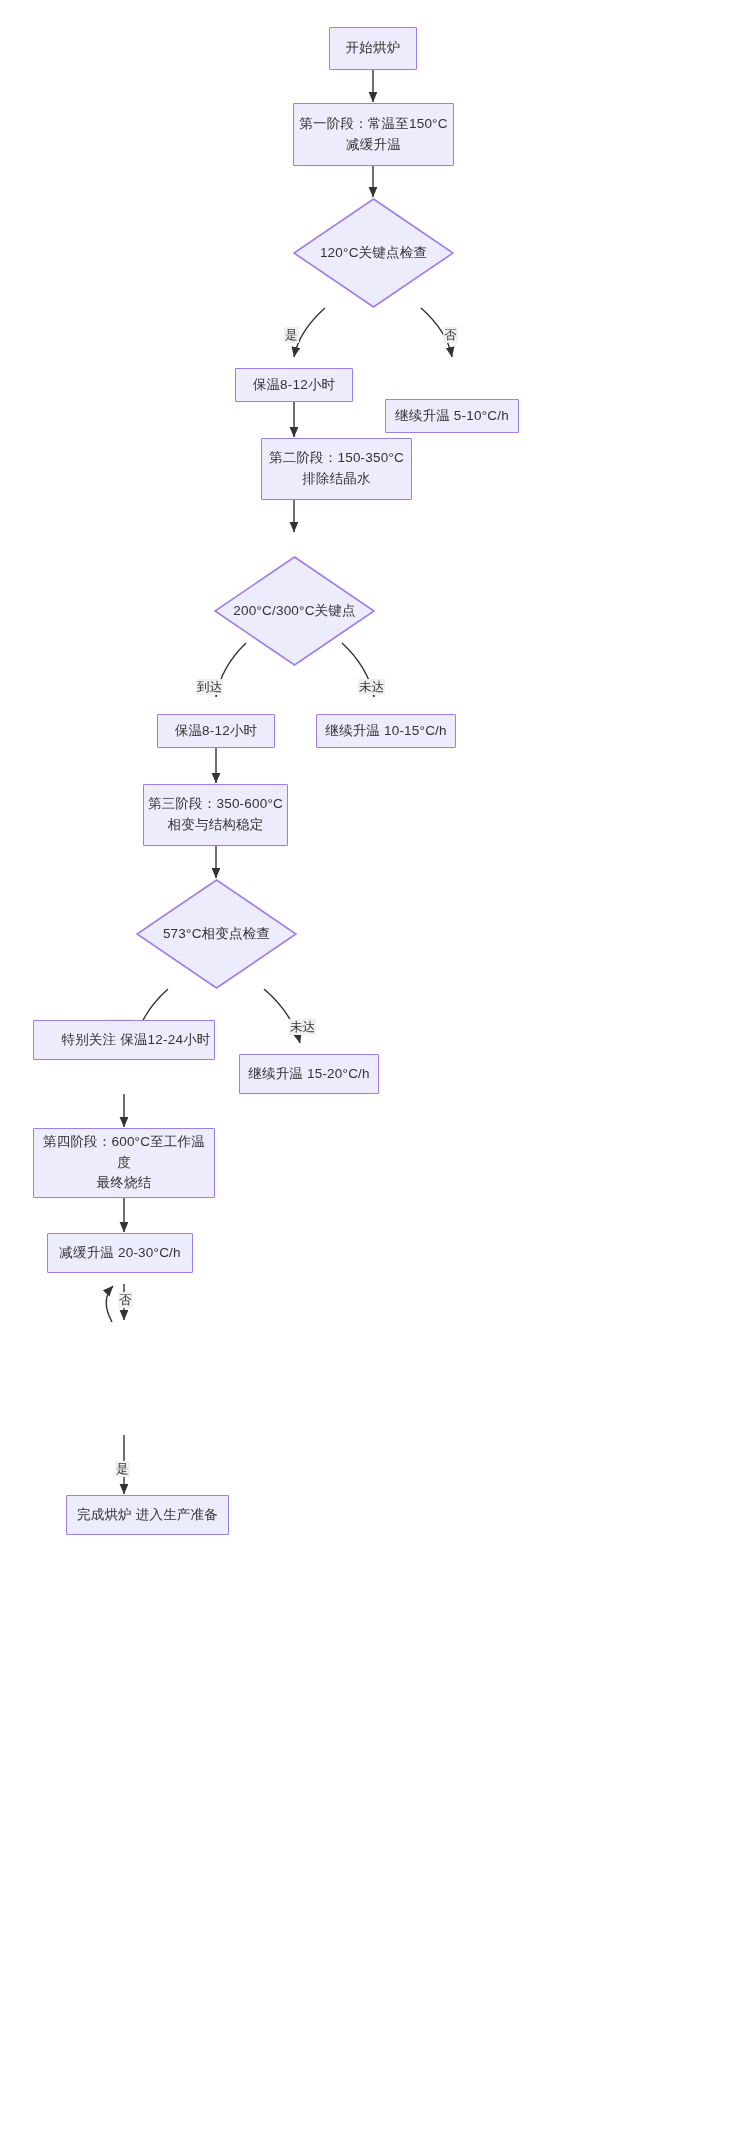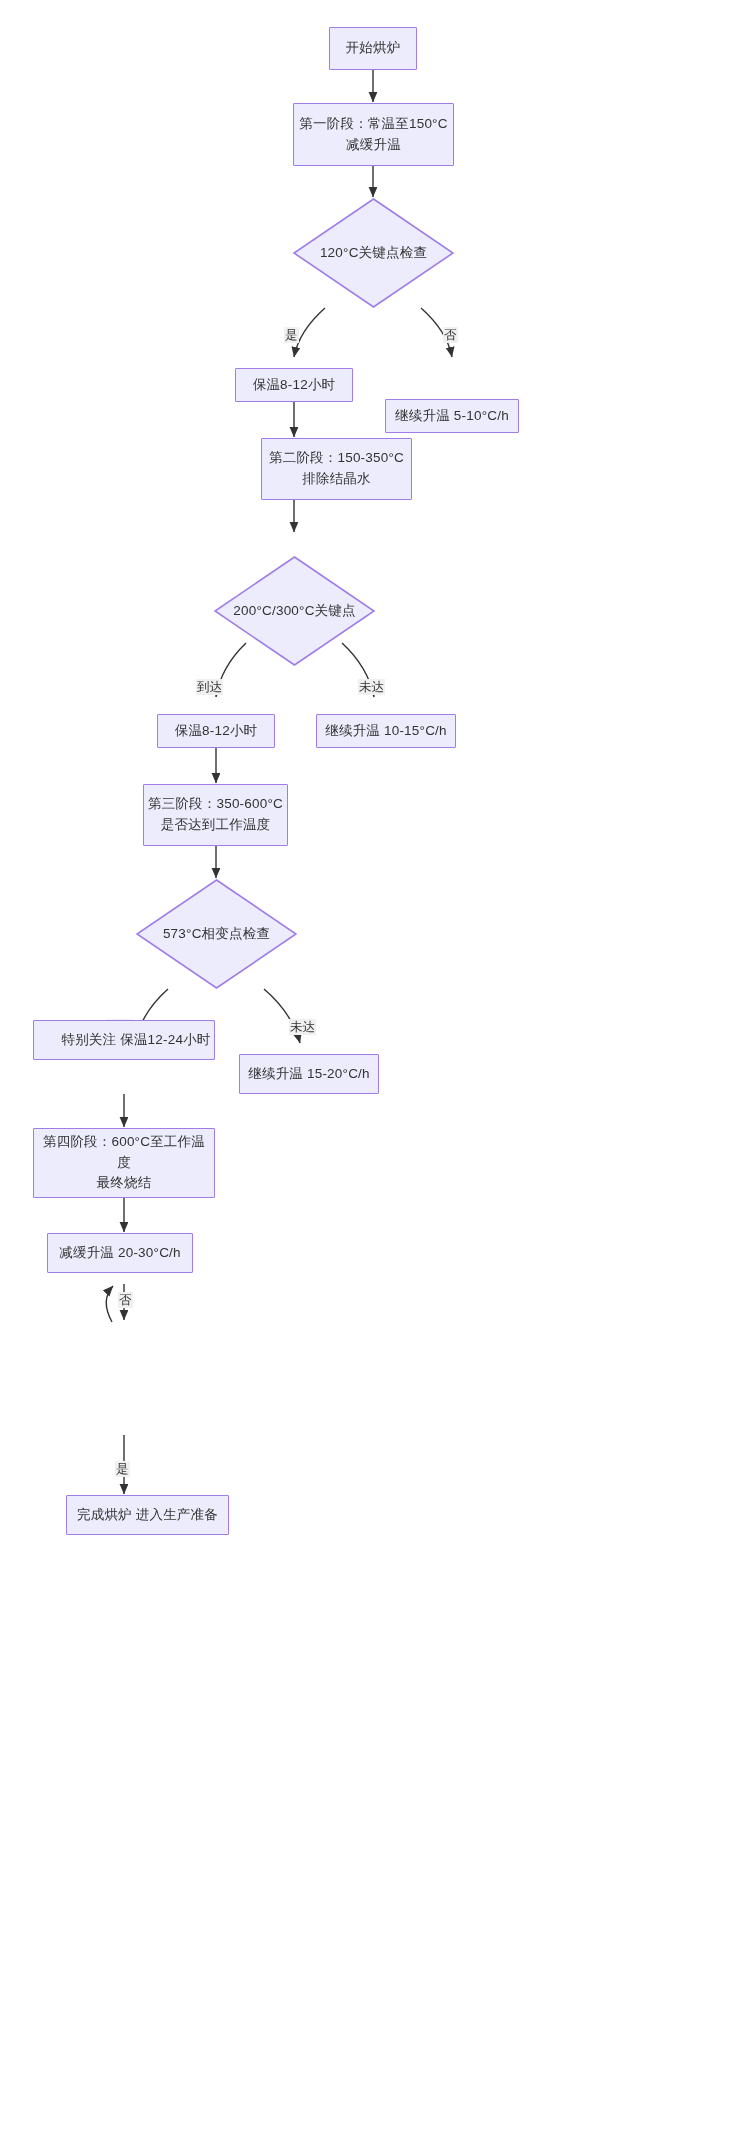--- a/index.html
+++ b/index.html
@@ -151,21 +151,21 @@
     <span>保温8-12小时</span>
   </div>
 
   <div class="node rect" style="left:316px; top:714px; width:140px; height:34px;">
     <span>继续升温 10-15°C/h</span>
   </div>
 
   <div class="node rect" style="left:143px; top:784px; width:145px; height:62px;">
     <span>
       <span class="nl">第三阶段：350-600°C</span>
-      <span class="nl">是否达到工作温度</span>
+      <span class="nl">相变与结构稳定</span>
     </span>
   </div>
 
   <div class="node diamond-wrap" style="left:136px; top:879px; width:161px; height:110px;">
     <svg class="diamond-shape" viewBox="0 0 161 110" preserveAspectRatio="none">
       <polygon points="80.5,1 160,55 80.5,109 1,55" fill="#ececfc" stroke="#9f7ce8" stroke-width="1.6"></polygon>
     </svg>
     <span class="diamond-label">573°C相变点检查</span>
   </div>
 

